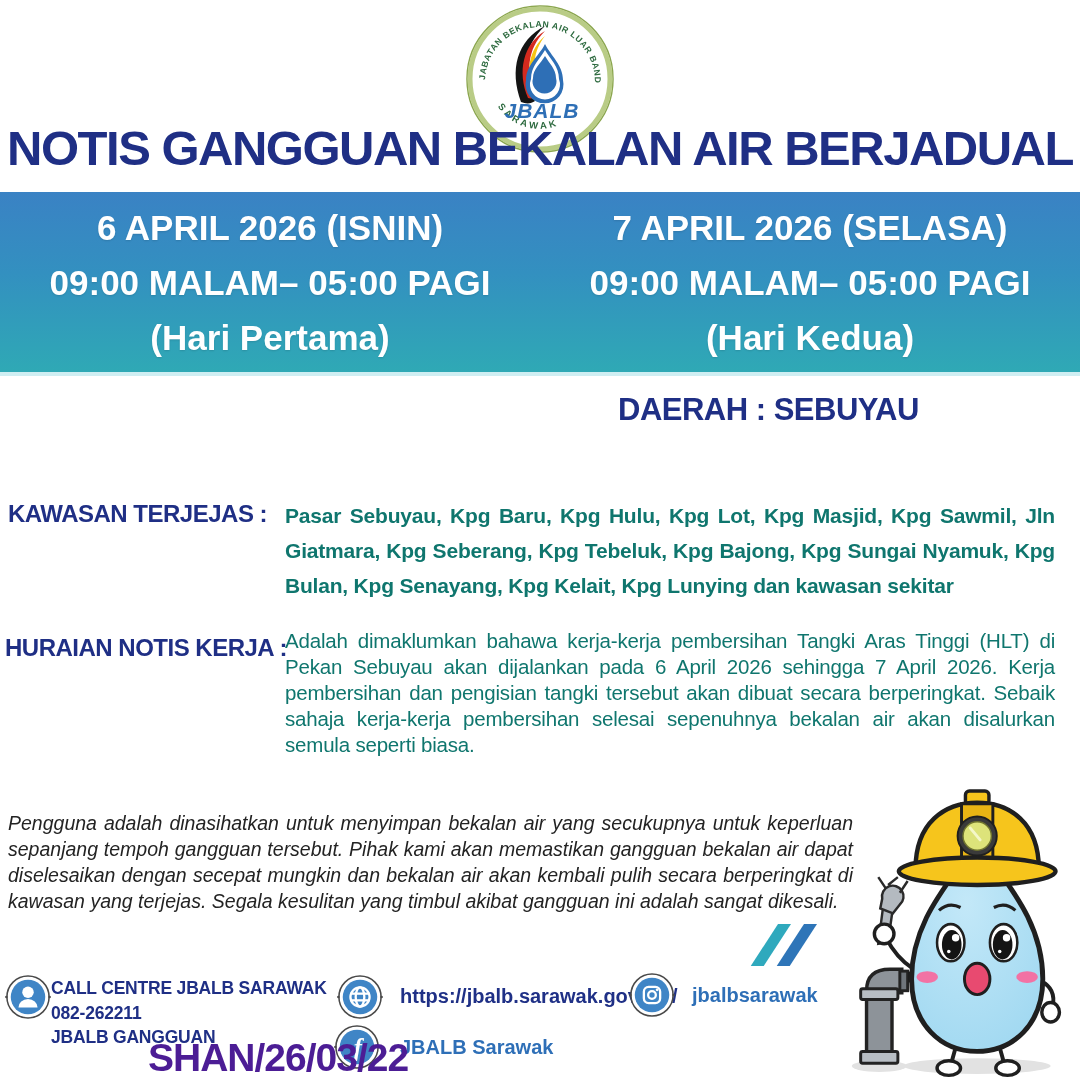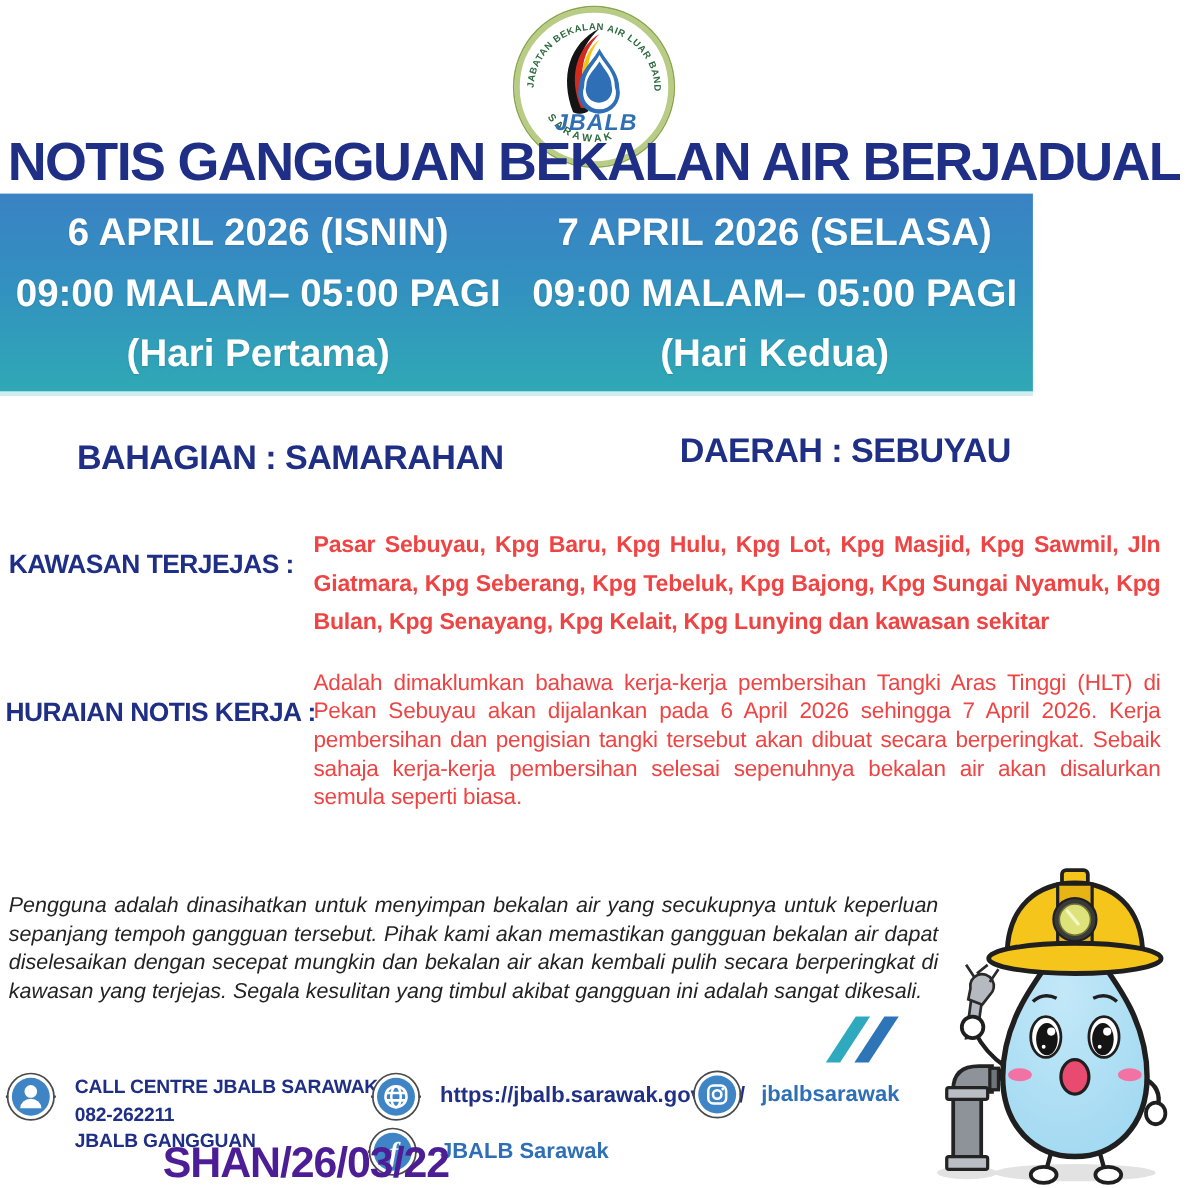--- a/index.html
+++ b/index.html
@@ -7,38 +7,38 @@
         font-family:"Liberation Sans",sans-serif;}
 
   
   .logo{position:absolute;left:465px;top:4px;width:150px;height:150px;}
 
   
   .title{position:absolute;left:0;top:120px;width:1080px;text-align:center;
          font-size:49px;font-weight:bold;letter-spacing:-1.5px;color:#1f2f85;}
 
   
-  .banner{position:absolute;left:0;top:176px;width:939px;height:180px;
+  .banner{position:absolute;left:0;top:192px;width:1080px;height:180px;
           background:linear-gradient(180deg,#3a82c4 0%,#3390c0 45%,#2fa9b5 100%);
           display:flex;color:#fff;border-bottom:4px solid #cfeef2;align-items:center;}
   .banner .col{width:540px;display:flex;flex-direction:column;justify-content:center;
                align-items:center;text-align:center;font-weight:bold;font-size:35px;line-height:55px;
                text-shadow:0 1px 2px rgba(0,0,0,0.12);}
 
   
   .region-bahagian{position:absolute;left:70px;top:398px;font-size:31px;font-weight:bold;
                    color:#1f2f85;letter-spacing:-0.5px;}
   .region-daerah{position:absolute;left:618px;top:392px;font-size:31px;font-weight:bold;
                  color:#1f2f85;letter-spacing:-0.5px;}
 
   
   .sec-label{position:absolute;color:#1f2f85;font-weight:bold;font-size:24px;letter-spacing:-0.5px;white-space:nowrap;}
   .lbl-kawasan{left:8px;top:500px;}
   .lbl-huraian{left:5px;top:634px;text-align:center;}
-  .sec-body{position:absolute;left:285px;width:770px;color:#ef4444;text-align:justify;}
+  .sec-body{position:absolute;left:285px;width:770px;color:#0f766e;text-align:justify;margin-top:20px;}
   .body-kawasan{top:478px;font-size:21px;font-weight:bold;line-height:35px;letter-spacing:-0.2px;}
   .body-huraian{top:608px;font-size:20.5px;font-weight:400;line-height:26px;letter-spacing:-0.2px;}
 
   
   .disclaimer{position:absolute;left:8px;top:810px;width:845px;color:#232323;
               font-size:19.5px;font-style:italic;font-weight:500;line-height:26px;text-align:justify;}
 
   
   .contact-bar{position:absolute;left:0;top:924px;width:758px;height:42px;
                background:linear-gradient(90deg,#2f6db8 0%,#3187bf 55%,#32aec2 100%);
@@ -48,21 +48,21 @@
   .stripe{position:absolute;top:924px;height:42px;width:13px;transform:skewX(-33deg);transform-origin:top left;}
   .stripe1{left:778px;background:#2fa9bd;}
   .stripe2{left:804px;background:#2e75b8;}
 
   
   .cicon{position:absolute;width:46px;height:46px;}
   .ic-person{left:5px;top:974px;}
   .ic-globe{left:337px;top:974px;}
   .ic-facebook{left:334px;top:1024px;}
   .ic-instagram{left:629px;top:972px;}
-  .call-block{position:absolute;left:68px;top:976px;color:#1f2f85;font-weight:bold;
+  .call-block{position:absolute;left:51px;top:976px;color:#1f2f85;font-weight:bold;
               font-size:17.5px;line-height:24.5px;letter-spacing:-0.2px;}
   .website-label{position:absolute;left:400px;top:985px;color:#1f3086;font-weight:bold;font-size:20px;}
   .facebook-label{position:absolute;left:400px;top:1036px;color:#2e6fb7;font-weight:bold;font-size:20px;}
   .instagram-label{position:absolute;left:692px;top:984px;color:#2e6fb7;font-weight:bold;font-size:20px;}
   .reference{position:absolute;left:148px;top:1036px;color:#4c1d95;font-weight:bold;
              font-size:39px;letter-spacing:-1px;}
 
   
   .mascot{position:absolute;left:845px;top:780px;width:235px;height:300px;}
 </style>
@@ -103,21 +103,20 @@
       <div>09:00 MALAM– 05:00 PAGI</div>
       <div>(Hari Pertama)</div>
     </div>
     <div class="col">
       <div>7 APRIL 2026 (SELASA)</div>
       <div>09:00 MALAM– 05:00 PAGI</div>
       <div>(Hari Kedua)</div>
     </div>
   </div>
 
-  <div class="region-bahagian">BAHAGIAN : SAMARAHAN</div>
   <div class="region-daerah">DAERAH : SEBUYAU</div>
 
   <div class="sec-label lbl-kawasan">KAWASAN TERJEJAS  :</div>
   <div class="sec-body body-kawasan">Pasar Sebuyau, Kpg Baru, Kpg Hulu, Kpg Lot, Kpg Masjid, Kpg Sawmil, Jln Giatmara, Kpg Seberang, Kpg Tebeluk, Kpg Bajong, Kpg Sungai Nyamuk, Kpg Bulan, Kpg Senayang, Kpg Kelait, Kpg Lunying dan kawasan sekitar</div>
 
   <div class="sec-label lbl-huraian">HURAIAN NOTIS KERJA :</div>
   <div class="sec-body body-huraian">Adalah dimaklumkan bahawa kerja-kerja pembersihan Tangki Aras Tinggi (HLT) di Pekan Sebuyau akan dijalankan pada 6 April 2026 sehingga 7 April 2026. Kerja pembersihan dan pengisian tangki tersebut akan dibuat secara berperingkat. Sebaik sahaja kerja-kerja pembersihan selesai sepenuhnya bekalan air akan disalurkan semula seperti biasa.</div>
 
   <div class="disclaimer">Pengguna adalah dinasihatkan untuk menyimpan bekalan air yang secukupnya untuk keperluan sepanjang tempoh gangguan tersebut. Pihak kami akan memastikan gangguan bekalan air dapat diselesaikan dengan secepat mungkin dan bekalan air akan kembali pulih secara berperingkat di kawasan yang terjejas. Segala kesulitan yang timbul akibat gangguan ini adalah sangat dikesali.</div>
 

